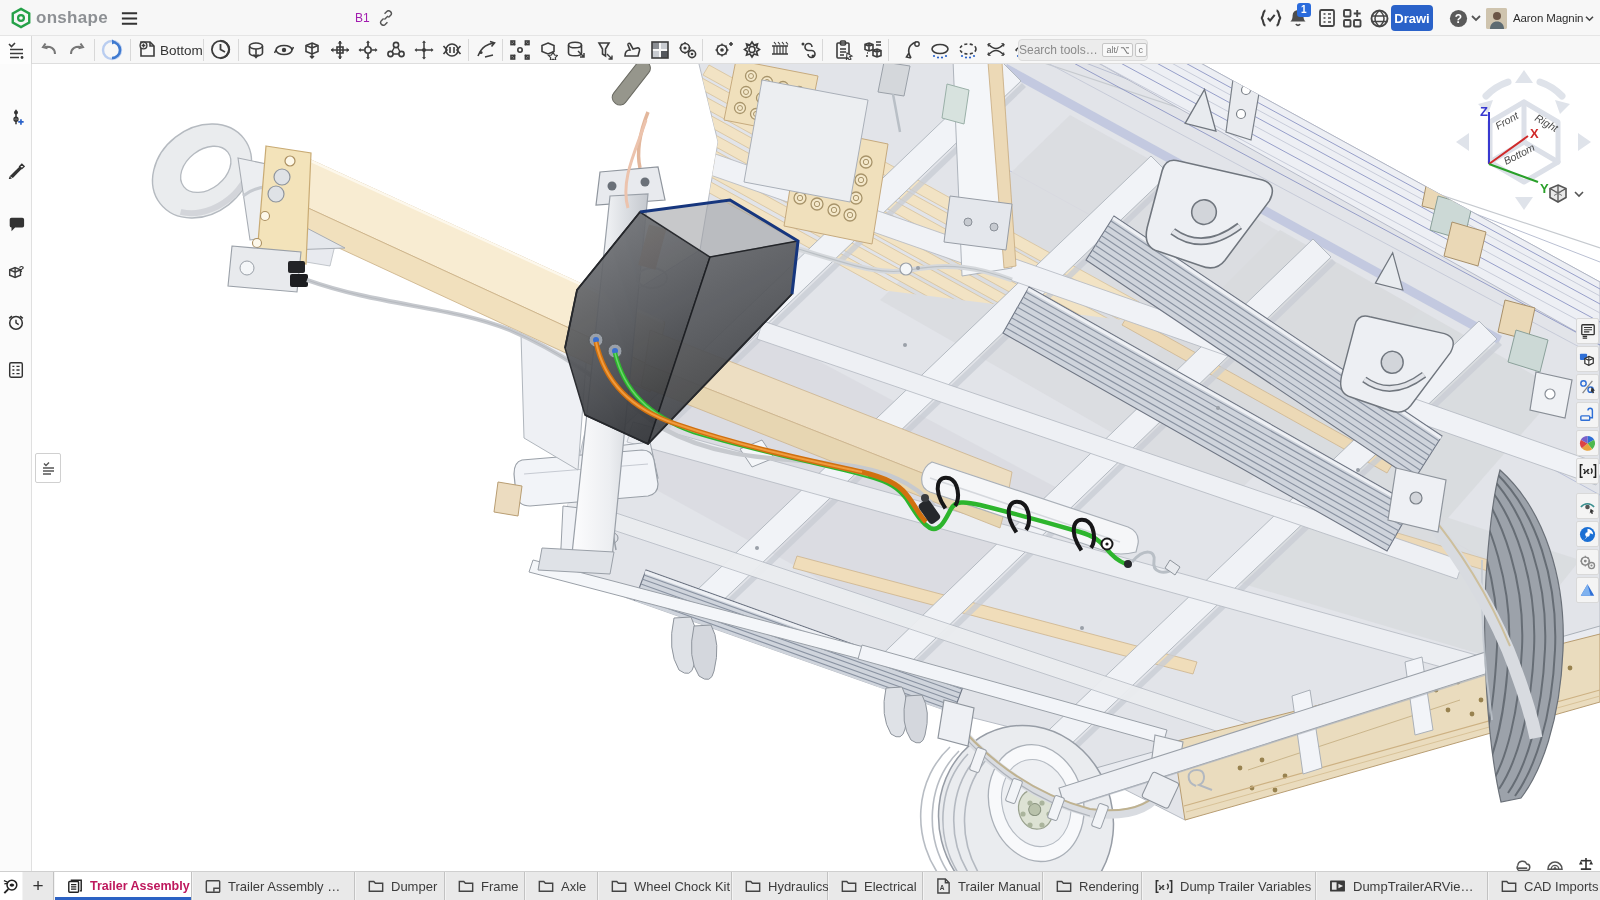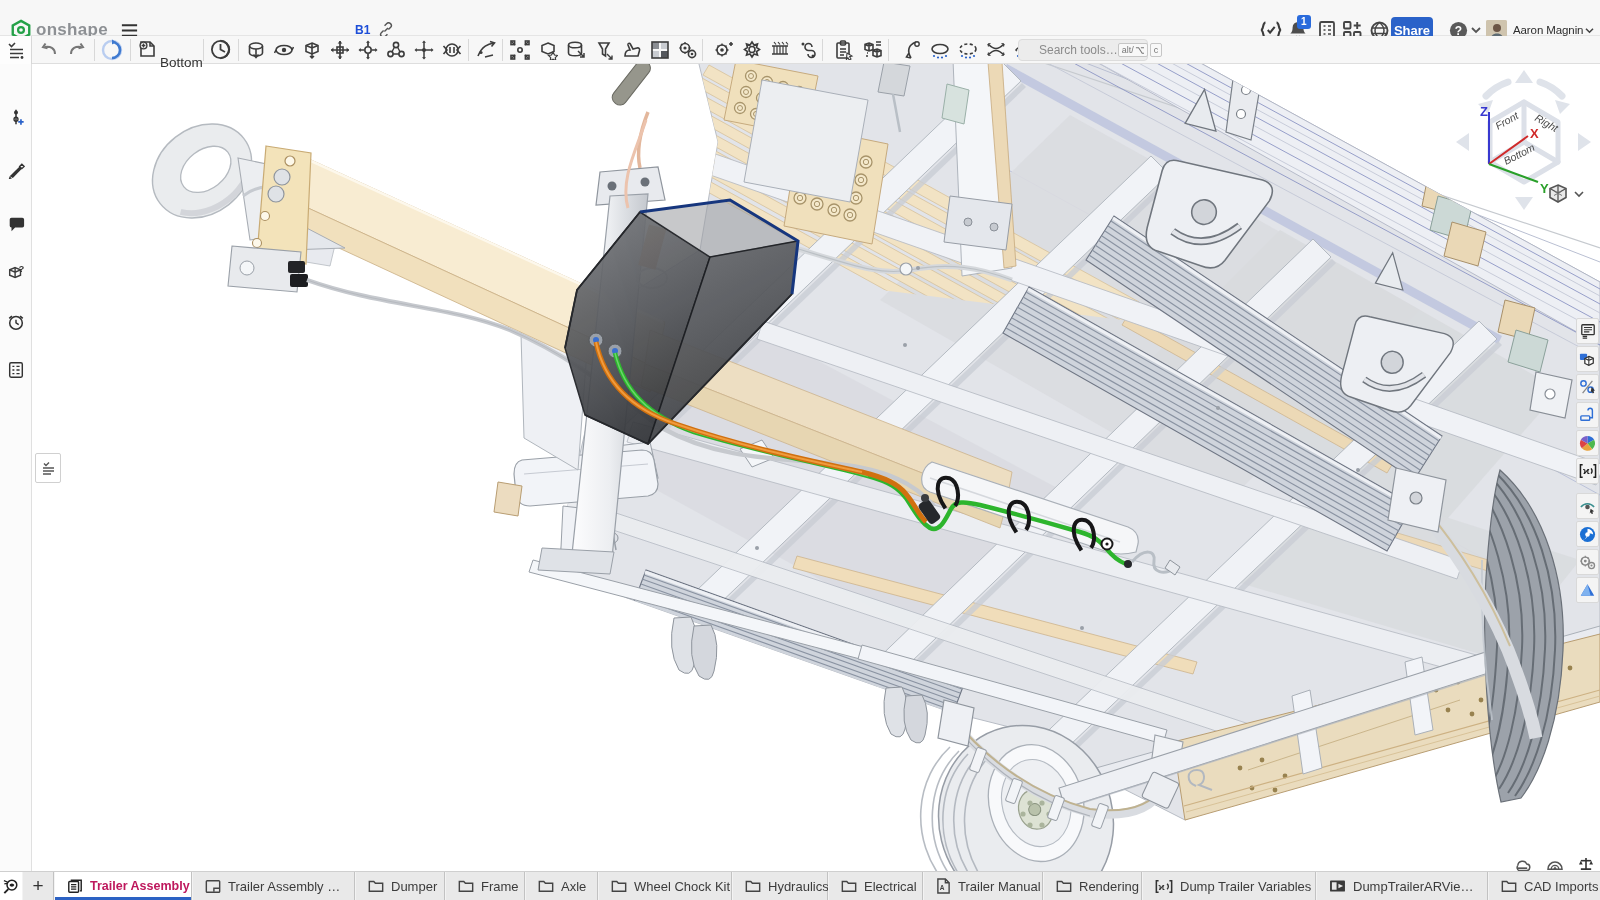--- a/index.html
+++ b/index.html
@@ -2,23 +2,23 @@
 <html><head>
 <meta charset="utf-8">
 <style>
   * { margin:0; padding:0; box-sizing:border-box; }
   html,body { width:1600px; height:900px; overflow:hidden; background:#fff;
     font-family:"Liberation Sans", sans-serif; }
   #app { position:relative; width:1600px; height:900px; }
   
   #topbar { position:absolute; left:0; top:0; width:1600px; height:36px;
     background:#f7f7f7; border-bottom:1px solid #e5e5e5; }
-  .tb-item { position:absolute; top:0; height:36px; display:flex; align-items:center;margin-top:12px; }
+  .tb-item { position:absolute; top:0; height:36px; display:flex; align-items:center; }
   #title { left:148px; font-size:17px; font-weight:bold; color:#222; letter-spacing:.2px;}
-  #ver { color:#1d4ed8; font-size:12px; font-weight:bold;}
+  #ver { color:#a21caf; font-size:12px; font-weight:normal;}
   
   #toolbar { position:absolute; left:0; top:36px; width:1600px; height:28px;
     background:#f7f7f7; border-bottom:1px solid #dedede; }
   .sep { position:absolute; top:3px; width:1px; height:22px; background:#d8d8d8; }
   .ticon { position:absolute; top:4px; width:20px; height:20px; }
   
   #leftrail { position:absolute; left:0; top:64px; width:32px; height:807px;
     background:#fbfbfb; border-right:1px solid #e0e0e0; }
   .licon { position:absolute; left:7px; width:18px; height:18px; }
   
@@ -469,21 +469,21 @@
           <rect x="12" y="12" width="6.5" height="6.5" rx="1" stroke="#454545" stroke-width="1.9" fill="none"></rect>
           <path d="M15.2 2 v7 M11.7 5.5 h7" stroke="#454545" stroke-width="1.9"></path>
         </svg>
     </div>
     <div class="tb-item" style="left:1369px">
       <svg width="21" height="21" viewBox="0 0 21 21">
           <circle cx="10.5" cy="10.5" r="8" stroke="#454545" stroke-width="1.9" fill="none"></circle>
           <path d="M10.5 2.5 c-6 5-6 11 0 16 M10.5 2.5 c6 5 6 11 0 16 M3 8 h15 M3 13.5 h15" stroke="#454545" stroke-width="1.5" fill="none"></path>
         </svg>
     </div>
-    <div class="tb-item" style="left:1391px; top:5px; height:26px; width:42px; background:#2a62c9; border-radius:4px; color:#fff; font-weight:bold; font-size:13px; justify-content:center;">Share</div>
+    <div class="tb-item" style="left:1391px; top:5px; height:26px; width:42px; background:#2a62c9; border-radius:4px; color:#fff; font-weight:bold; font-size:13px; justify-content:center;">Drawi</div>
     <div class="tb-item" style="left:1448px">
       <svg width="21" height="21" viewBox="0 0 21 21">
           <circle cx="10.5" cy="10.5" r="8.6" fill="#5a5a5a"></circle>
           <text x="10.5" y="14.6" font-size="12" font-weight="bold" fill="#fff" text-anchor="middle" font-family="Liberation Sans">?</text>
         </svg>
     </div>
     <div class="tb-item" style="left:1471px">
       <svg width="10" height="8" viewBox="0 0 10 8">
           <path d="M1 2 l4 4 4-4" stroke="#555" stroke-width="1.8" fill="none"></path>
         </svg>
@@ -746,21 +746,21 @@
     <div class="ticon" style="left:1014px;top:4px;width:20px;height:20px">
         <svg width="20" height="20" viewBox="0 0 20 20">
           <path d="M2 10 C6 5 14 5 18 10 C14 15 6 15 2 10 Z" stroke="#3c3c3c" stroke-width="1.5" stroke-dasharray="3 2" fill="none"></path>
           <circle cx="10" cy="10" r="2.6" stroke="#3c3c3c" fill="none" stroke-width="1.6"></circle>
           <circle cx="4" cy="16" r="1.1" fill="#2a62c9"></circle>
           <circle cx="8" cy="17.5" r="1.1" fill="#2a62c9"></circle>
           <circle cx="12" cy="17.5" r="1.1" fill="#2a62c9"></circle>
           <circle cx="16" cy="16" r="1.1" fill="#2a62c9"></circle>
         </svg>
       </div>
-    <div style="position:absolute;left:1018px;top:3px;width:130px;height:22px;background:#ececec;border:1px solid #dcdcdc;border-radius:4px;display:flex;align-items:center;padding:0 20px;">
+    <div style="position:absolute;left:1018px;top:3px;width:130px;height:22px;background:#ececec;border:1px solid #dcdcdc;border-radius:4px;display:flex;align-items:center;padding:0 0;">
 <span style="font-size:12px;color:#8b8b8b;flex:1;white-space:nowrap;">Search tools…</span>
 <span style="font-size:9px;color:#777;border:1px solid #c6c6c6;border-radius:2px;background:#f8f8f8;padding:0 3px;height:14px;line-height:13px;display:flex;align-items:center;">alt/<svg width="9" height="9" viewBox="0 0 10 10" style="margin-left:1px;">
             <path d="M1 2 h3 l4 6 h2 M6.5 2 h3.5" stroke="#777" stroke-width="1.2" fill="none"></path>
           </svg></span>
 <span style="font-size:9px;color:#777;border:1px solid #c6c6c6;border-radius:2px;background:#f8f8f8;padding:0 3px;height:14px;line-height:13px;margin-left:2px;">c</span>
 </div>
   </div>
 
   <div id="leftrail">
     <div class="licon" style="top:44px">

